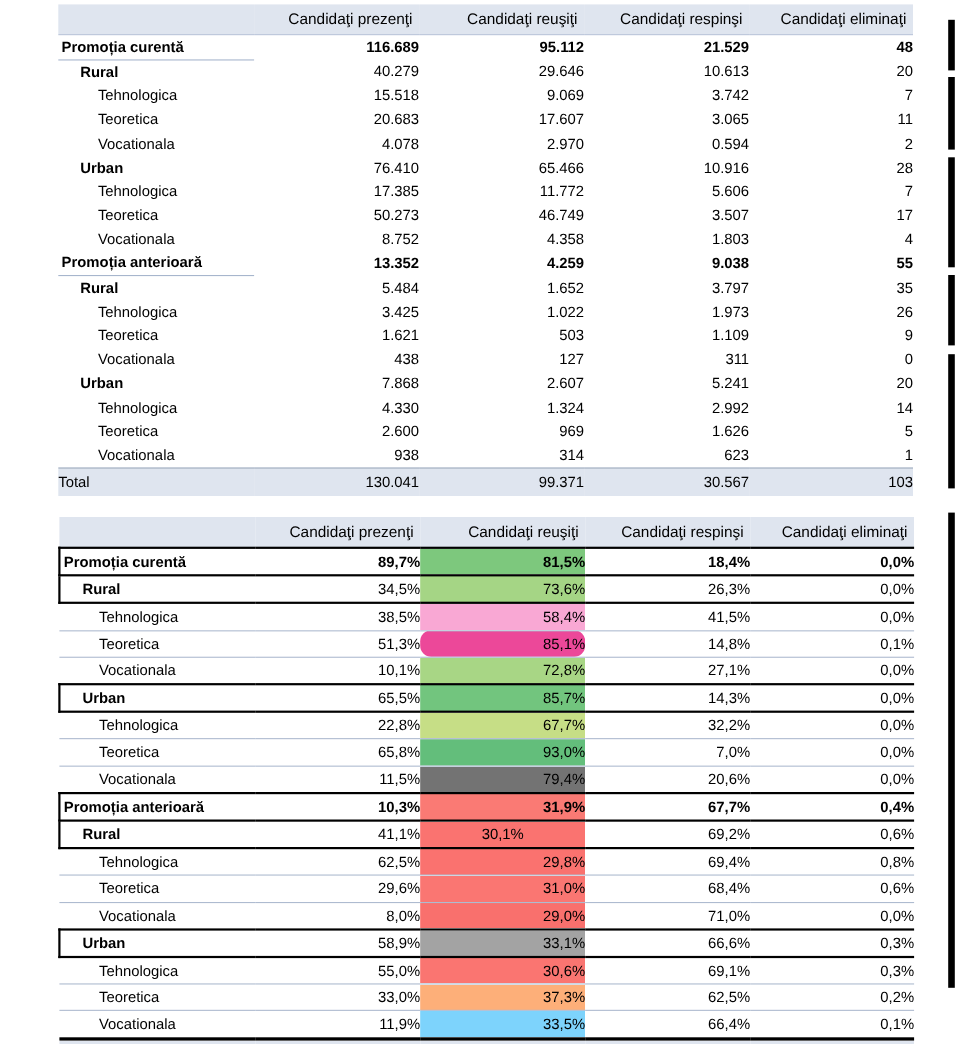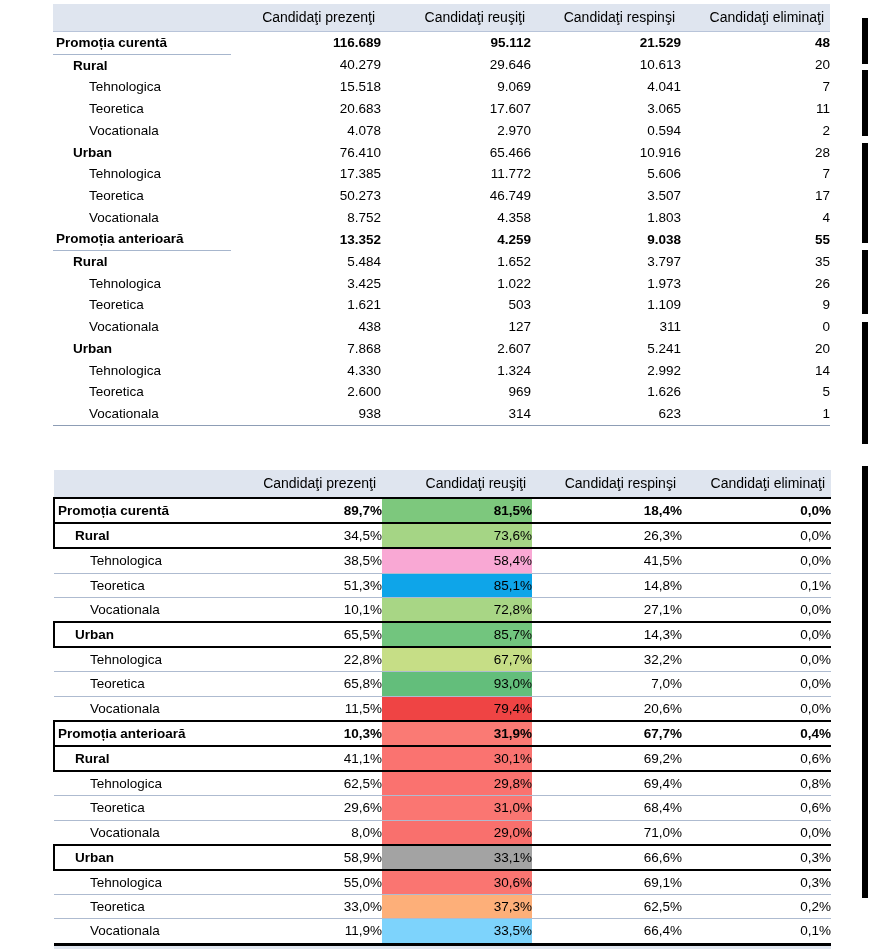--- a/index.html
+++ b/index.html
@@ -175,21 +175,21 @@
           <td class="c-label">Rural</td>
           <td class="c-num">40.279</td>
           <td class="c-num">29.646</td>
           <td class="c-num">10.613</td>
           <td class="c-num">20</td>
         </tr>
         <tr class="lvl2">
           <td class="c-label">Tehnologica</td>
           <td class="c-num">15.518</td>
           <td class="c-num">9.069</td>
-          <td class="c-num">4.041</td>
+          <td class="c-num">3.742</td>
           <td class="c-num">7</td>
         </tr>
         <tr class="lvl2">
           <td class="c-label">Teoretica</td>
           <td class="c-num">20.683</td>
           <td class="c-num">17.607</td>
           <td class="c-num">3.065</td>
           <td class="c-num">11</td>
         </tr>
         <tr class="lvl2">
@@ -282,20 +282,27 @@
           <td class="c-num">969</td>
           <td class="c-num">1.626</td>
           <td class="c-num">5</td>
         </tr>
         <tr class="lvl2 pre-total">
           <td class="c-label">Vocationala</td>
           <td class="c-num">938</td>
           <td class="c-num">314</td>
           <td class="c-num">623</td>
           <td class="c-num">1</td>
+        </tr>
+        <tr class="row-total">
+          <td class="c-label">Total</td>
+          <td class="c-num">130.041</td>
+          <td class="c-num">99.371</td>
+          <td class="c-num">30.567</td>
+          <td class="c-num">103</td>
         </tr>
       </tbody>
   </table>
 
   <table class="table-pct">
     <colgroup>
       <col style="width:178px">
       <col style="width:150px">
       <col style="width:150px">
       <col style="width:150px">
@@ -328,21 +335,21 @@
         <tr class="lvl2 sep-light">
           <td class="c-label">Tehnologica</td>
           <td class="c-num">38,5%</td>
           <td class="c-num" style="background: #f9a8d4;">58,4%</td>
           <td class="c-num">41,5%</td>
           <td class="c-num">0,0%</td>
         </tr>
         <tr class="lvl2 sep-light">
           <td class="c-label">Teoretica</td>
           <td class="c-num">51,3%</td>
-          <td class="c-num" style="background: #0ea5e9;">85,1%</td>
+          <td class="c-num" style="background: #ec4899; border-radius: 10px;">85,1%</td>
           <td class="c-num">14,8%</td>
           <td class="c-num">0,1%</td>
         </tr>
         <tr class="lvl2 sep-dark">
           <td class="c-label">Vocationala</td>
           <td class="c-num">10,1%</td>
           <td class="c-num" style="background: rgb(168, 214, 133);">72,8%</td>
           <td class="c-num">27,1%</td>
           <td class="c-num">0,0%</td>
         </tr>
@@ -363,35 +370,35 @@
         <tr class="lvl2 sep-light">
           <td class="c-label">Teoretica</td>
           <td class="c-num">65,8%</td>
           <td class="c-num" style="background: rgb(99, 190, 123);">93,0%</td>
           <td class="c-num">7,0%</td>
           <td class="c-num">0,0%</td>
         </tr>
         <tr class="lvl2 sep-dark">
           <td class="c-label">Vocationala</td>
           <td class="c-num">11,5%</td>
-          <td class="c-num" style="background: #ef4444;">79,4%</td>
+          <td class="c-num" style="background: #737373;">79,4%</td>
           <td class="c-num">20,6%</td>
           <td class="c-num">0,0%</td>
         </tr>
         <tr class="lvl0 boxed">
           <td class="c-label">Promoția anterioară</td>
           <td class="c-num">10,3%</td>
           <td class="c-num" style="background: rgb(250, 122, 116);">31,9%</td>
           <td class="c-num">67,7%</td>
           <td class="c-num">0,4%</td>
         </tr>
         <tr class="lvl1 boxed">
           <td class="c-label" style="border-left: 2px solid rgb(0, 0, 0);">Rural</td>
           <td class="c-num">41,1%</td>
-          <td class="c-num" style="background: rgb(250, 115, 112);">30,1%</td>
+          <td class="c-num" style="background: rgb(250, 115, 112); text-align: center;">30,1%</td>
           <td class="c-num">69,2%</td>
           <td class="c-num">0,6%</td>
         </tr>
         <tr class="lvl2 sep-light">
           <td class="c-label">Tehnologica</td>
           <td class="c-num">62,5%</td>
           <td class="c-num" style="background: rgb(250, 114, 111);">29,8%</td>
           <td class="c-num">69,4%</td>
           <td class="c-num">0,8%</td>
         </tr>

